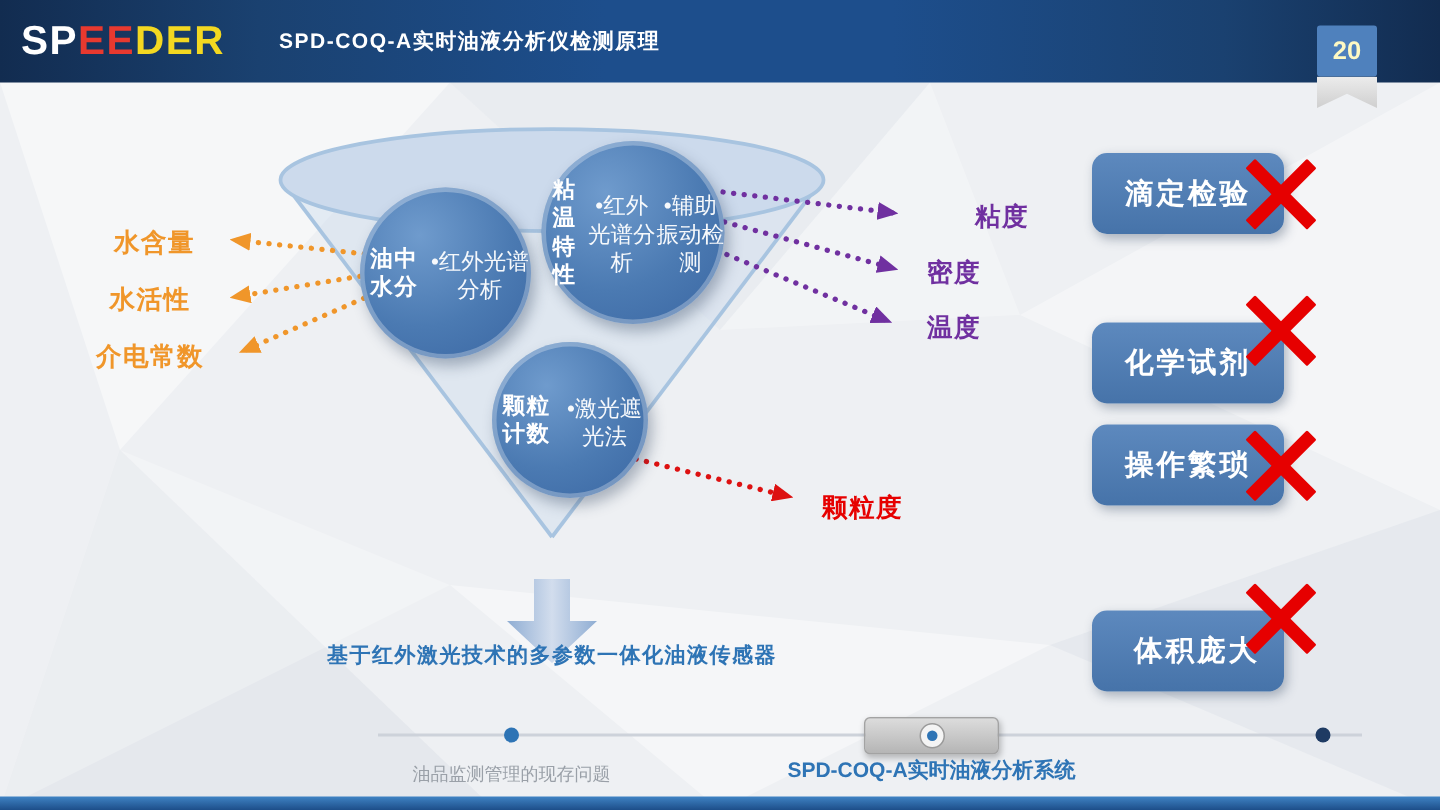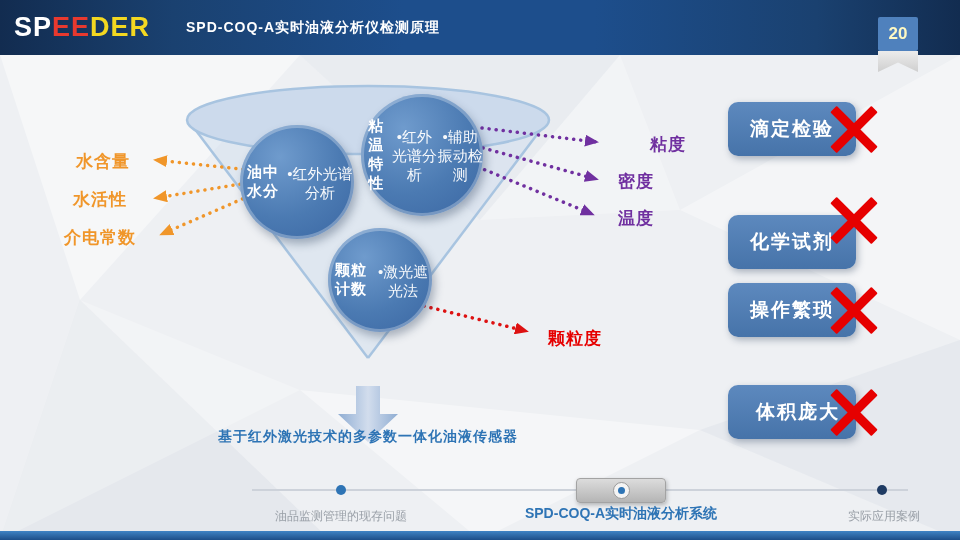--- a/index.html
+++ b/index.html
@@ -145,21 +145,21 @@
   <div class="lbl lbl-purple" style="left:604px; top:207px; width:64px;">温度</div>
 
   <div class="lbl lbl-red" style="left:533px; top:327px; width:84px;">颗粒度</div>
 
   <div class="down-arrow"></div>
   <div class="caption">基于红外激光技术的多参数一体化油液传感器</div>
 
   <div class="drawback" style="top:102px;font-family:Liberation Mono, monospace;">滴定检验</div>
   <div class="drawback" style="top:195px;margin-top:20px;">化学试剂</div>
   <div class="drawback" style="top:283px;">操作繁琐</div>
-  <div class="drawback" style="top:385px;padding-left:12px;">体积庞大</div>
+  <div class="drawback" style="top:407px;padding-left:12px;">体积庞大</div>
   <div class="xmark" style="top:99px;">
       <span></span>
       <span></span>
     </div>
   <div class="xmark" style="top:190px;">
       <span></span>
       <span></span>
     </div>
   <div class="xmark" style="top:280px;">
       <span></span>
@@ -173,16 +173,15 @@
   <div class="nav-line"></div>
   <div class="nav-dot-left"></div>
   <div class="nav-dot-right"></div>
   <div class="nav-slider">
     <div class="ring">
         <div class="dot"></div>
       </div>
   </div>
   <div class="nav-label" style="left:255px; top:508px; width:172px;">油品监测管理的现存问题</div>
   <div class="nav-label active" style="left:500px; top:505px; width:242px;">SPD-COQ-A实时油液分析系统</div>
-  <div class="nav-label" style="left:820px; top:508px; width:128px;">实际应用案例</div>
 
   <div class="bottom-strip"></div>
 </div>
 
 </body></html>

